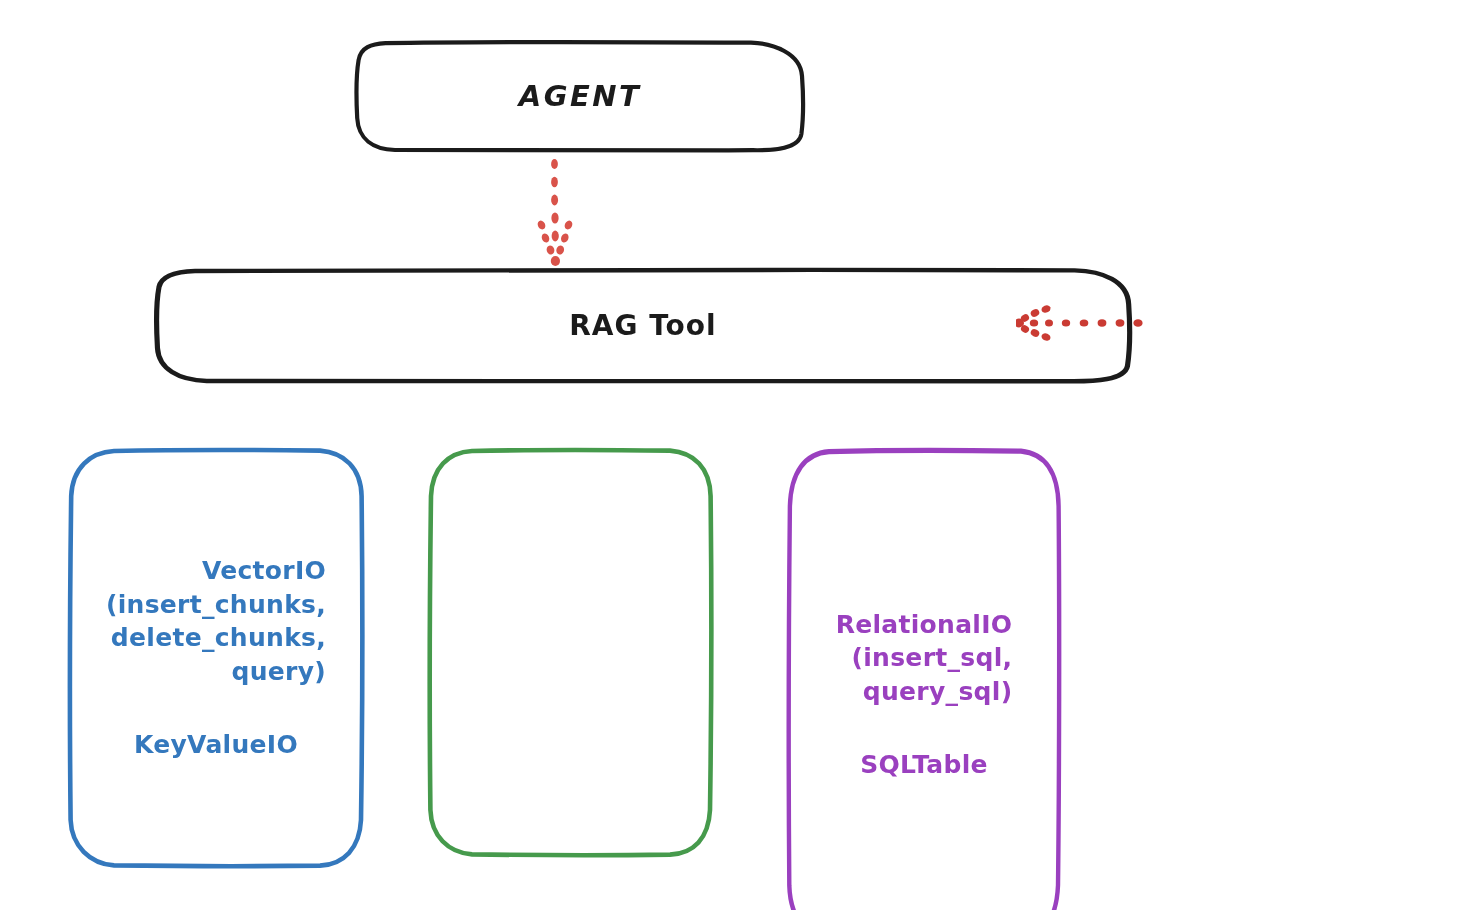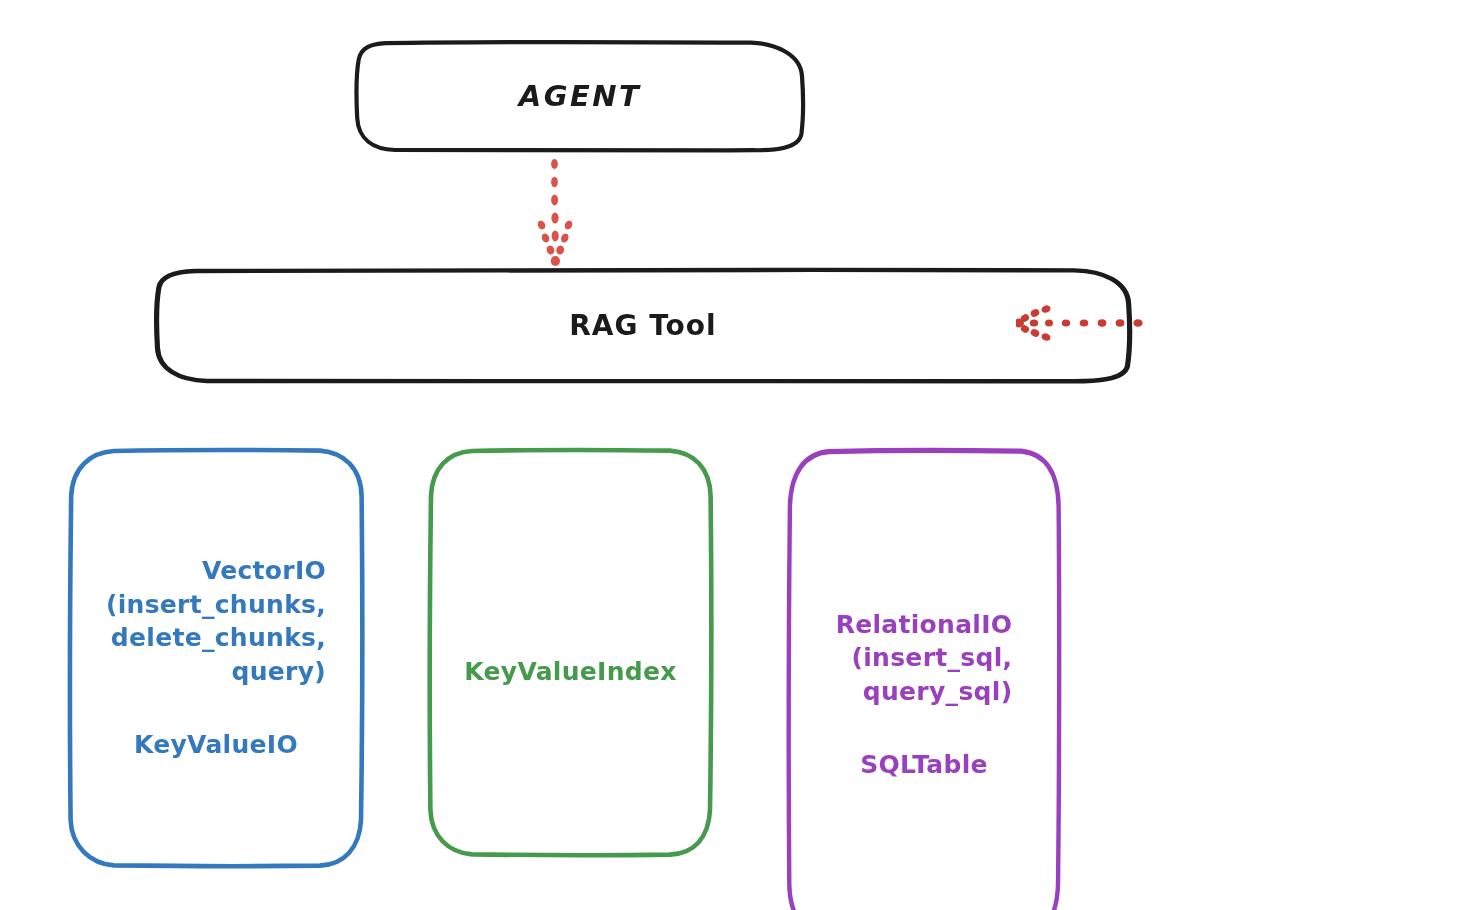--- a/index.html
+++ b/index.html
@@ -182,21 +182,20 @@
     <div class="node-label secondary">KeyValueIO</div>
   </div>
 
   <div class="node provider" id="keyvalue-node">
     <svg class="sketch" viewBox="0 0 285 408" preserveAspectRatio="none">
       <path d="M44,3.0 C114,1.4 182,1.8 242,2.6 C266,4.4 282,20 282.6,48
                C283.6,136 283.2,282 282,362 C280.6,390 266,405.6 242,406.6
                C172,407.6 104,407.2 44,406.4 C20,404.6 3.4,388 2.4,362
                C1.4,272 1.8,136 3.0,48 C4.2,20 20,4.4 44,3.0 Z" fill="none" stroke="#469a4c" stroke-width="4.6" stroke-linecap="round" stroke-linejoin="round"></path>
     </svg>
-    <div class="node-label secondary">KeyValueIndex</div>
   </div>
 
   <div class="node provider" id="relational-node">
     <svg class="sketch" viewBox="0 0 274 408" preserveAspectRatio="none">
       <path d="M42,3.0 C110,1.4 176,1.8 234,2.6 C258,4.4 271,20 271.6,48
                C272.6,136 272.2,282 271,362 C269.6,390 256,405.6 232,406.6
                C164,407.6 100,407.2 42,406.4 C18,404.6 3.2,388 2.3,362
                C1.4,272 1.8,136 2.9,48 C4.0,20 18,4.4 42,3.0 Z" fill="none" stroke="#9a40bf" stroke-width="4.4" stroke-linecap="round" stroke-linejoin="round"></path>
     </svg>
     <div class="node-label">RelationalIO

